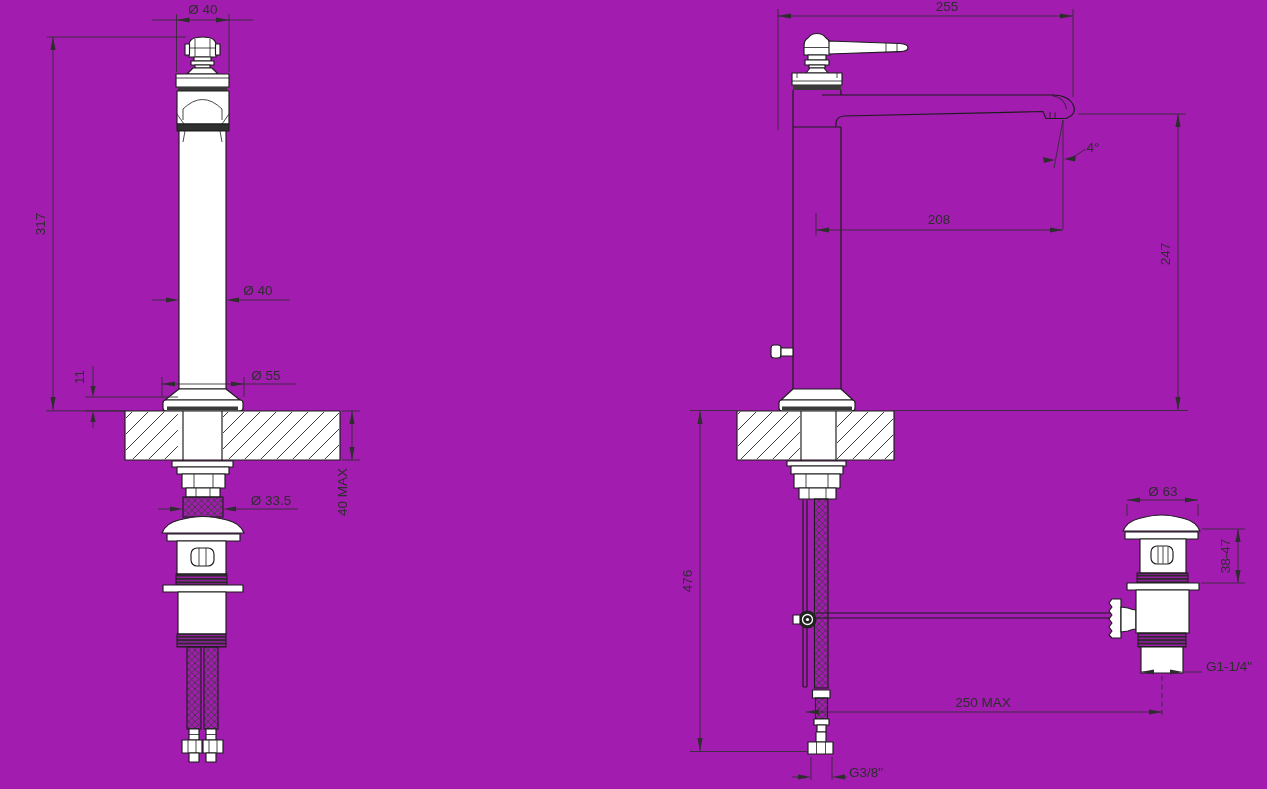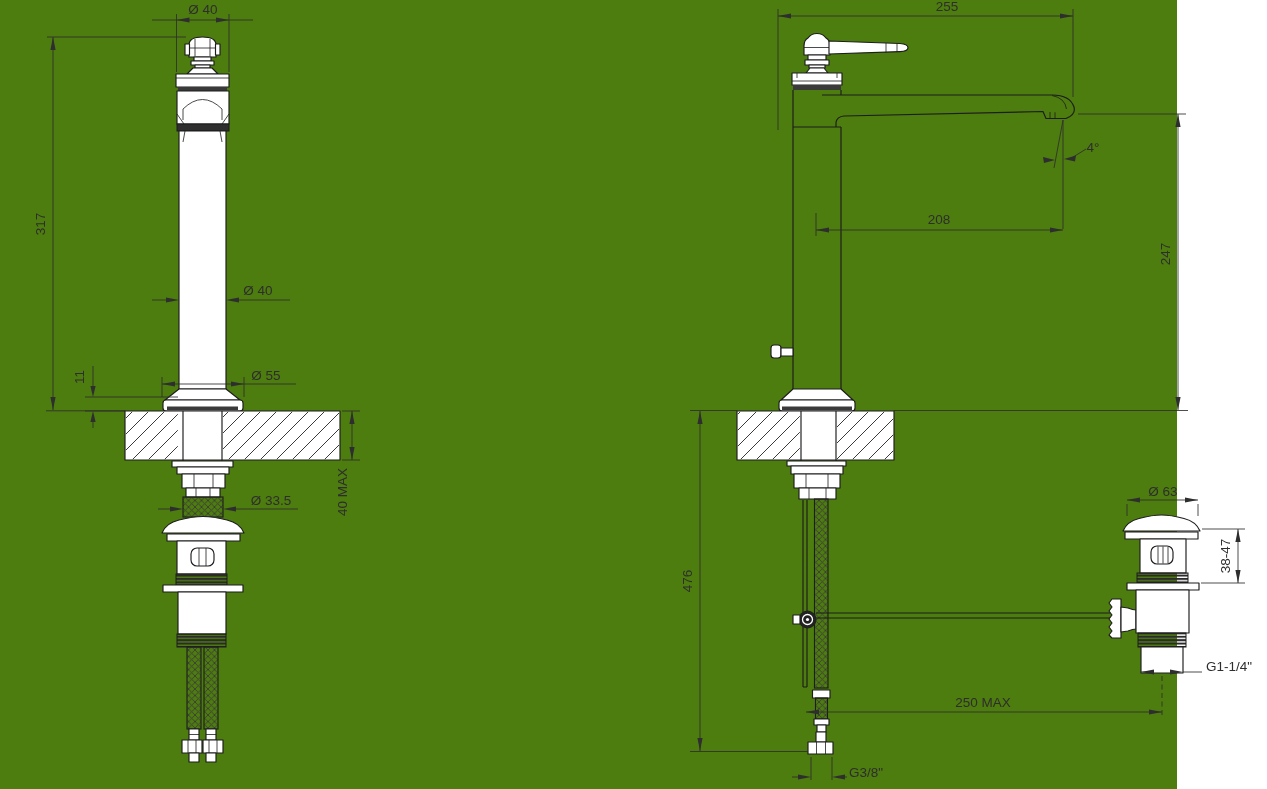--- a/index.html
+++ b/index.html
@@ -1,16 +1,16 @@
 <!DOCTYPE html>
 <html><head>
 <meta charset="utf-8">
 <style>
   html,body { margin:0; padding:0; background:#ffffff; }
-  .stage { position:relative; width:1177px; height:789px; background:#4d7c0f;
+  .stage { position:relative; width:1267px; height:789px; background:#a21caf;
            font-family:"Liberation Sans", sans-serif; }
   svg { display:block; }
   .ln   { fill:none; stroke:#1d1d1d; stroke-width:1.15; stroke-linejoin:round; }
   .lnf  { fill:#ffffff; stroke:#1d1d1d; stroke-width:1.15; stroke-linejoin:round; }
   .thin { fill:none; stroke:#1d1d1d; stroke-width:0.8; }
   .darkband { fill:#3a3a3a; stroke:none; }
   .dim  { fill:none; stroke:#2e2e2e; stroke-width:0.85; }
   .dimdash { fill:none; stroke:#2e2e2e; stroke-width:0.85; stroke-dasharray:5 3.5; }
   .arr  { fill:#2e2e2e; stroke:none; }
   .lbl  { font:13.5px "Liberation Sans", sans-serif; fill:#2e2e2e; }

